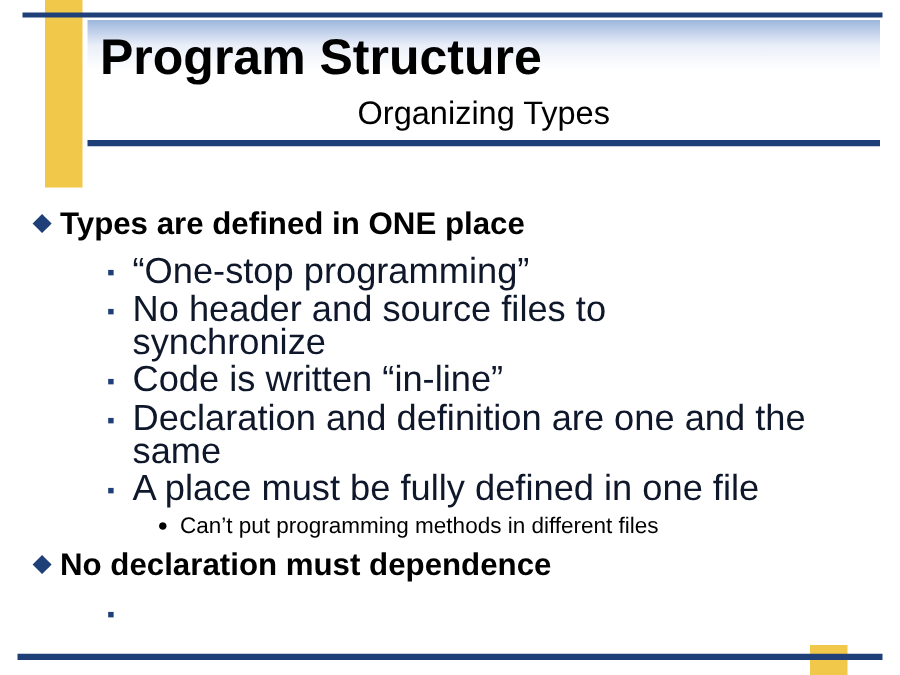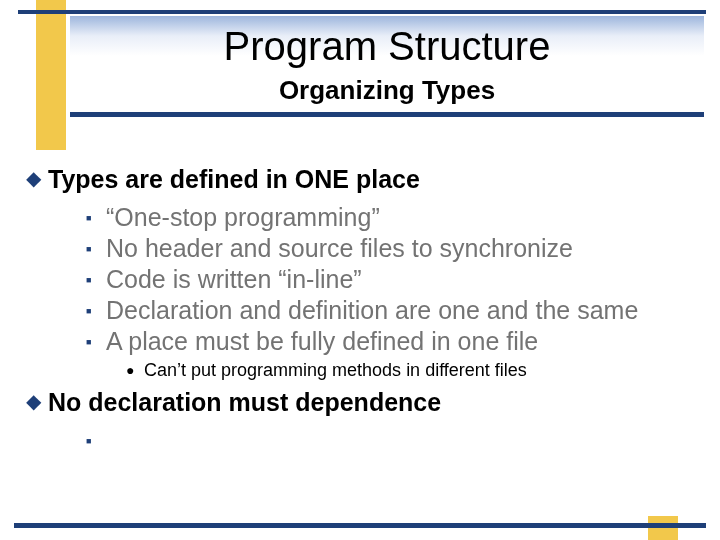--- a/index.html
+++ b/index.html
@@ -6,38 +6,38 @@
   html, body { width: 720px; height: 540px; overflow: hidden; font-family: Arial, Helvetica, sans-serif; background: #fff; }
   .slide { position: relative; width: 720px; height: 540px; background: #fff; }
 
   
   .top-rule { position: absolute; left: 18px; right: 14px; top: 10px; height: 4px; background: #1e3f78; }
   .gold-vert { position: absolute; left: 36px; top: 0; width: 30px; height: 150px; background: #f2c84b; z-index: 0; }
 
   
   .header { position: absolute; left: 70px; right: 16px; top: 16px; z-index: 2; }
   .title {
-    font-size: 40px; font-weight: normal; color: #000; text-align: center;
+    font-size: 40px; font-weight: bold; color: #000; 
     padding: 8px 10px 4px 10px;
     background: linear-gradient(to bottom, #9db6dd 0%, #e9eef8 35%, #ffffff 70%);
   }
-  .subtitle { font-size: 26px; font-weight: bold; color: #000; text-align: center; padding-top: 2px; }
+  .subtitle { font-size: 26px; font-weight: normal; color: #000; text-align: center; padding-top: 2px; }
   .header-rule { height: 5px; background: #1e3f78; margin-top: 6px; }
 
   
   .body { position: absolute; left: 22px; right: 22px; top: 158px; }
 
   .lvl1 { display: flex; align-items: flex-start; margin: 6px 0 10px 0; }
   .lvl1 .bullet { color: #1e3f78; font-size: 20px; line-height: 28px; width: 26px; flex: 0 0 26px; text-align: left; padding-left: 4px;}
   .lvl1 .text { color: #000; font-size: 25px; line-height: 30px; font-weight: bold; }
 
   .lvl2-block { margin-left: 64px; margin-bottom: 6px; }
   .lvl2 { display: flex; align-items: flex-start; margin: 4px 0; }
   .lvl2 .bullet { width: 20px; flex: 0 0 20px; color: #1e3f78; font-size: 9px; line-height: 26px; text-align: left; padding-top:1px;}
-  .lvl2 .text { color: #737373; font-size: 25px; line-height: 26px; max-width: 540px; }
+  .lvl2 .text { color: #0f172a; font-size: 29px; line-height: 26px; max-width: 540px; }
 
   .lvl3-block { margin-left: 40px; }
   .lvl3 { display: flex; align-items: flex-start; margin: 3px 0; }
   .lvl3 .bullet { width: 18px; flex: 0 0 18px; color: #000; font-size: 14px; line-height: 22px; text-align: left; }
   .lvl3 .text { color: #000; font-size: 18px; line-height: 22px; }
 
   
   .bottom-rule { position: absolute; left: 14px; right: 14px; bottom: 12px; height: 5px; background: #1e3f78; }
   .bottom-gold { position: absolute; right: 42px; bottom: 0; width: 30px; height: 24px; background: #f2c84b; }
 </style>

